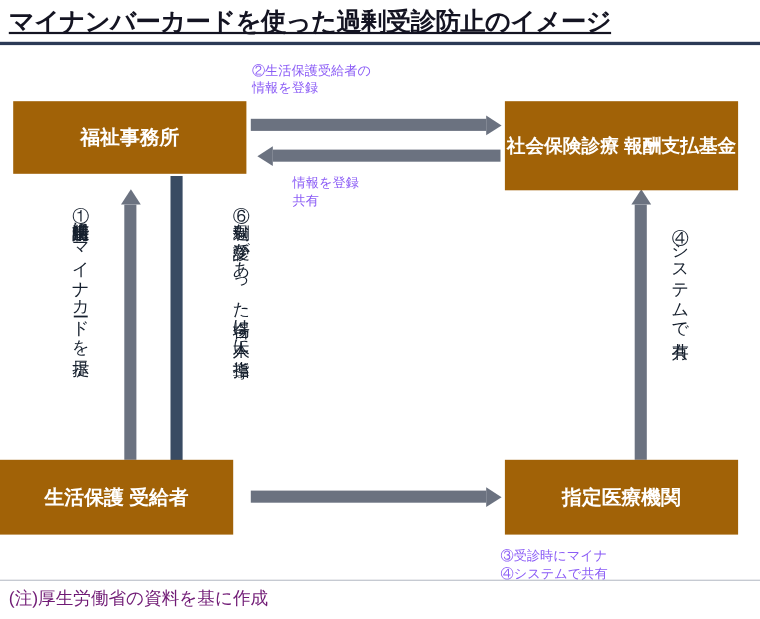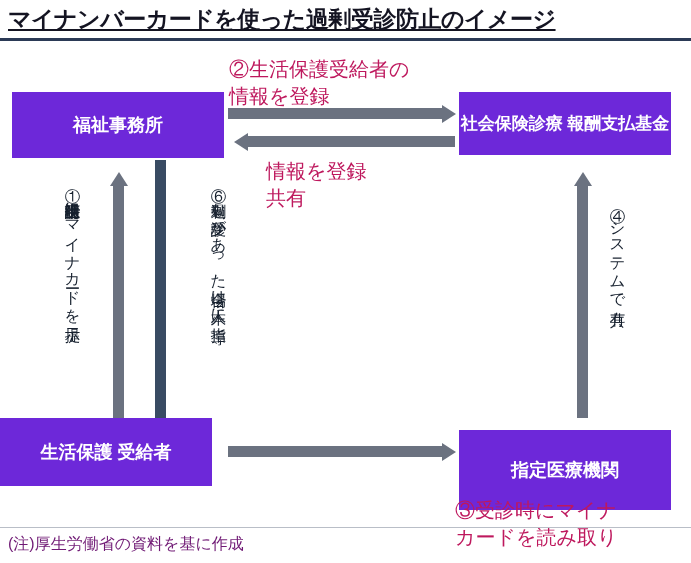--- a/index.html
+++ b/index.html
@@ -38,35 +38,35 @@
     left: 0;
     top: 38px;
     width: 691px;
     height: 3px;
     background: #2b3a56;
   }
 
   
   .box {
     position: absolute;
-    background: #6d28d9;
+    background: #a16207;
     color: #ffffff;
     font-weight: bold;
     display: flex;
     align-items: center;
     justify-content: center;
     text-align: center;
     line-height: 1.25;
     font-size: 18px;
     box-sizing: border-box;
   }
   #box-welfare-office { left: 12px;  top: 92px;  width: 212px; height: 66px; }
-  #box-payment-fund   { left: 459px; top: 92px;  width: 212px; height: 63px; font-size: 17px; text-align: center; }
+  #box-payment-fund   { left: 459px; top: 92px;  width: 212px; height: 81px; font-size: 17px; text-align: center; }
   #box-recipient      { left: 0;  top: 418px; width: 212px; height: 68px; }
-  #box-institution    { left: 459px; top: 430px; width: 212px; height: 80px; }
+  #box-institution    { left: 459px; top: 418px; width: 212px; height: 68px; }
 
   
   .arrow-line {
     position: absolute;
     background: #6b7280;
   }
   .arrow-head {
     position: absolute;
     width: 0; height: 0;
   }
@@ -89,22 +89,22 @@
     border-left: 9px solid transparent;
     border-right: 9px solid transparent;
     border-top: 14px solid #6b7280;
   }
   .dark { background: #394b63; }
   .head-dark-down { border-top-color: #394b63; }
 
   
   .label {
     position: absolute;
-    font-size: 20px;
-    color: #be185d;
+    font-size: 12px;
+    color: #8b5cf6;
     line-height: 1.35;
     white-space: pre-line;
   }
   .vlabel {
     position: absolute;
     font-size: 15.5px;
     color: #16202e;
     writing-mode: vertical-rl;
     text-orientation: upright;
     line-height: 1.32;
@@ -168,21 +168,21 @@
 報酬支払基金</div>
   <div class="box" id="box-recipient">生活保護
 受給者</div>
   <div class="box" id="box-institution">指定医療機関</div>
 
   <div class="label" id="label-2">②生活保護受給者の
 情報を登録</div>
   <div class="label" id="label-5">情報を登録
 共有</div>
   <div class="label" id="label-3">③受診時にマイナ
-カードを読み取り</div>
+④システムで共有</div>
 
   <div class="vlabel" id="label-1">①生活保護申請時にマイナカードを提示</div>
   <div class="vlabel" id="label-6">⑥過剰な受診があった場合は本人に指導</div>
   <div class="vlabel" id="label-4">④システムで共有</div>
 
   <div class="note-rule"></div>
   <div class="note">(注)厚生労働省の資料を基に作成</div>
 
 </div>
 

